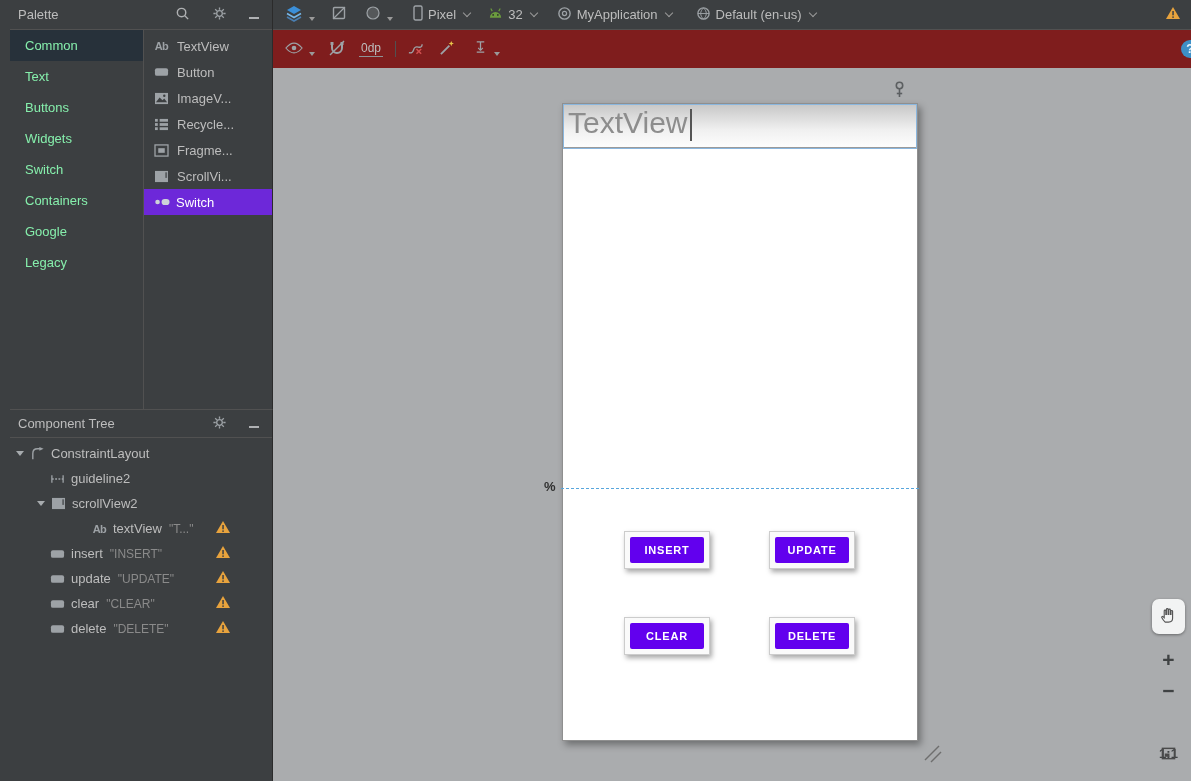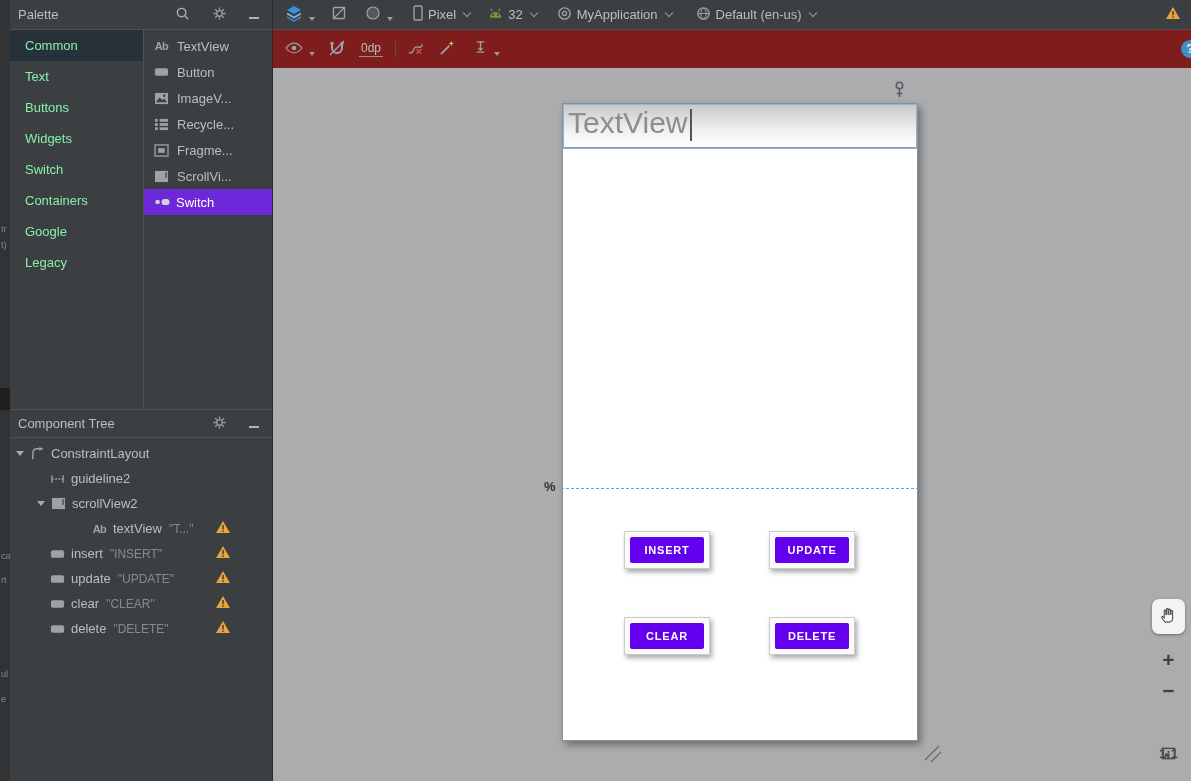--- a/index.html
+++ b/index.html
@@ -71,29 +71,20 @@
   #zoom-out  { top: 609px; font-size: 21px; }
   #zoom-ratio{ top: 671px; font-size: 13px; }
   #zoom-fit  { top: 673px; }
   .resize-handle { position: absolute; left: 650px; top: 676px; }
 </style>
 </head>
 <body>
 
 <div class="app">
 
-  <div class="left-bar">
-    <span class="left-frag" style="top:224px">Ir</span>
-    <span class="left-frag" style="top:240px">t)</span>
-    <span class="left-frag" style="top:551px">ca</span>
-    <span class="left-frag" style="top:575px">rt</span>
-    <span class="left-frag" style="top:669px">ul</span>
-    <span class="left-frag" style="top:694px">e</span>
-    <div class="left-notch"></div>
-  </div>
 
   <div class="palette">
     <div class="panel-header">
       <span class="panel-title">Palette</span>
       <span class="hdr-icons">
         <span>
           <svg width="15" height="15" viewBox="0 0 16 16">
               <circle cx="7" cy="7" r="4.5" fill="none" stroke="#afb1b3" stroke-width="1.5"></circle>
               <line x1="10.5" y1="10.5" x2="14" y2="14" stroke="#afb1b3" stroke-width="1.5"></line>
             </svg>

